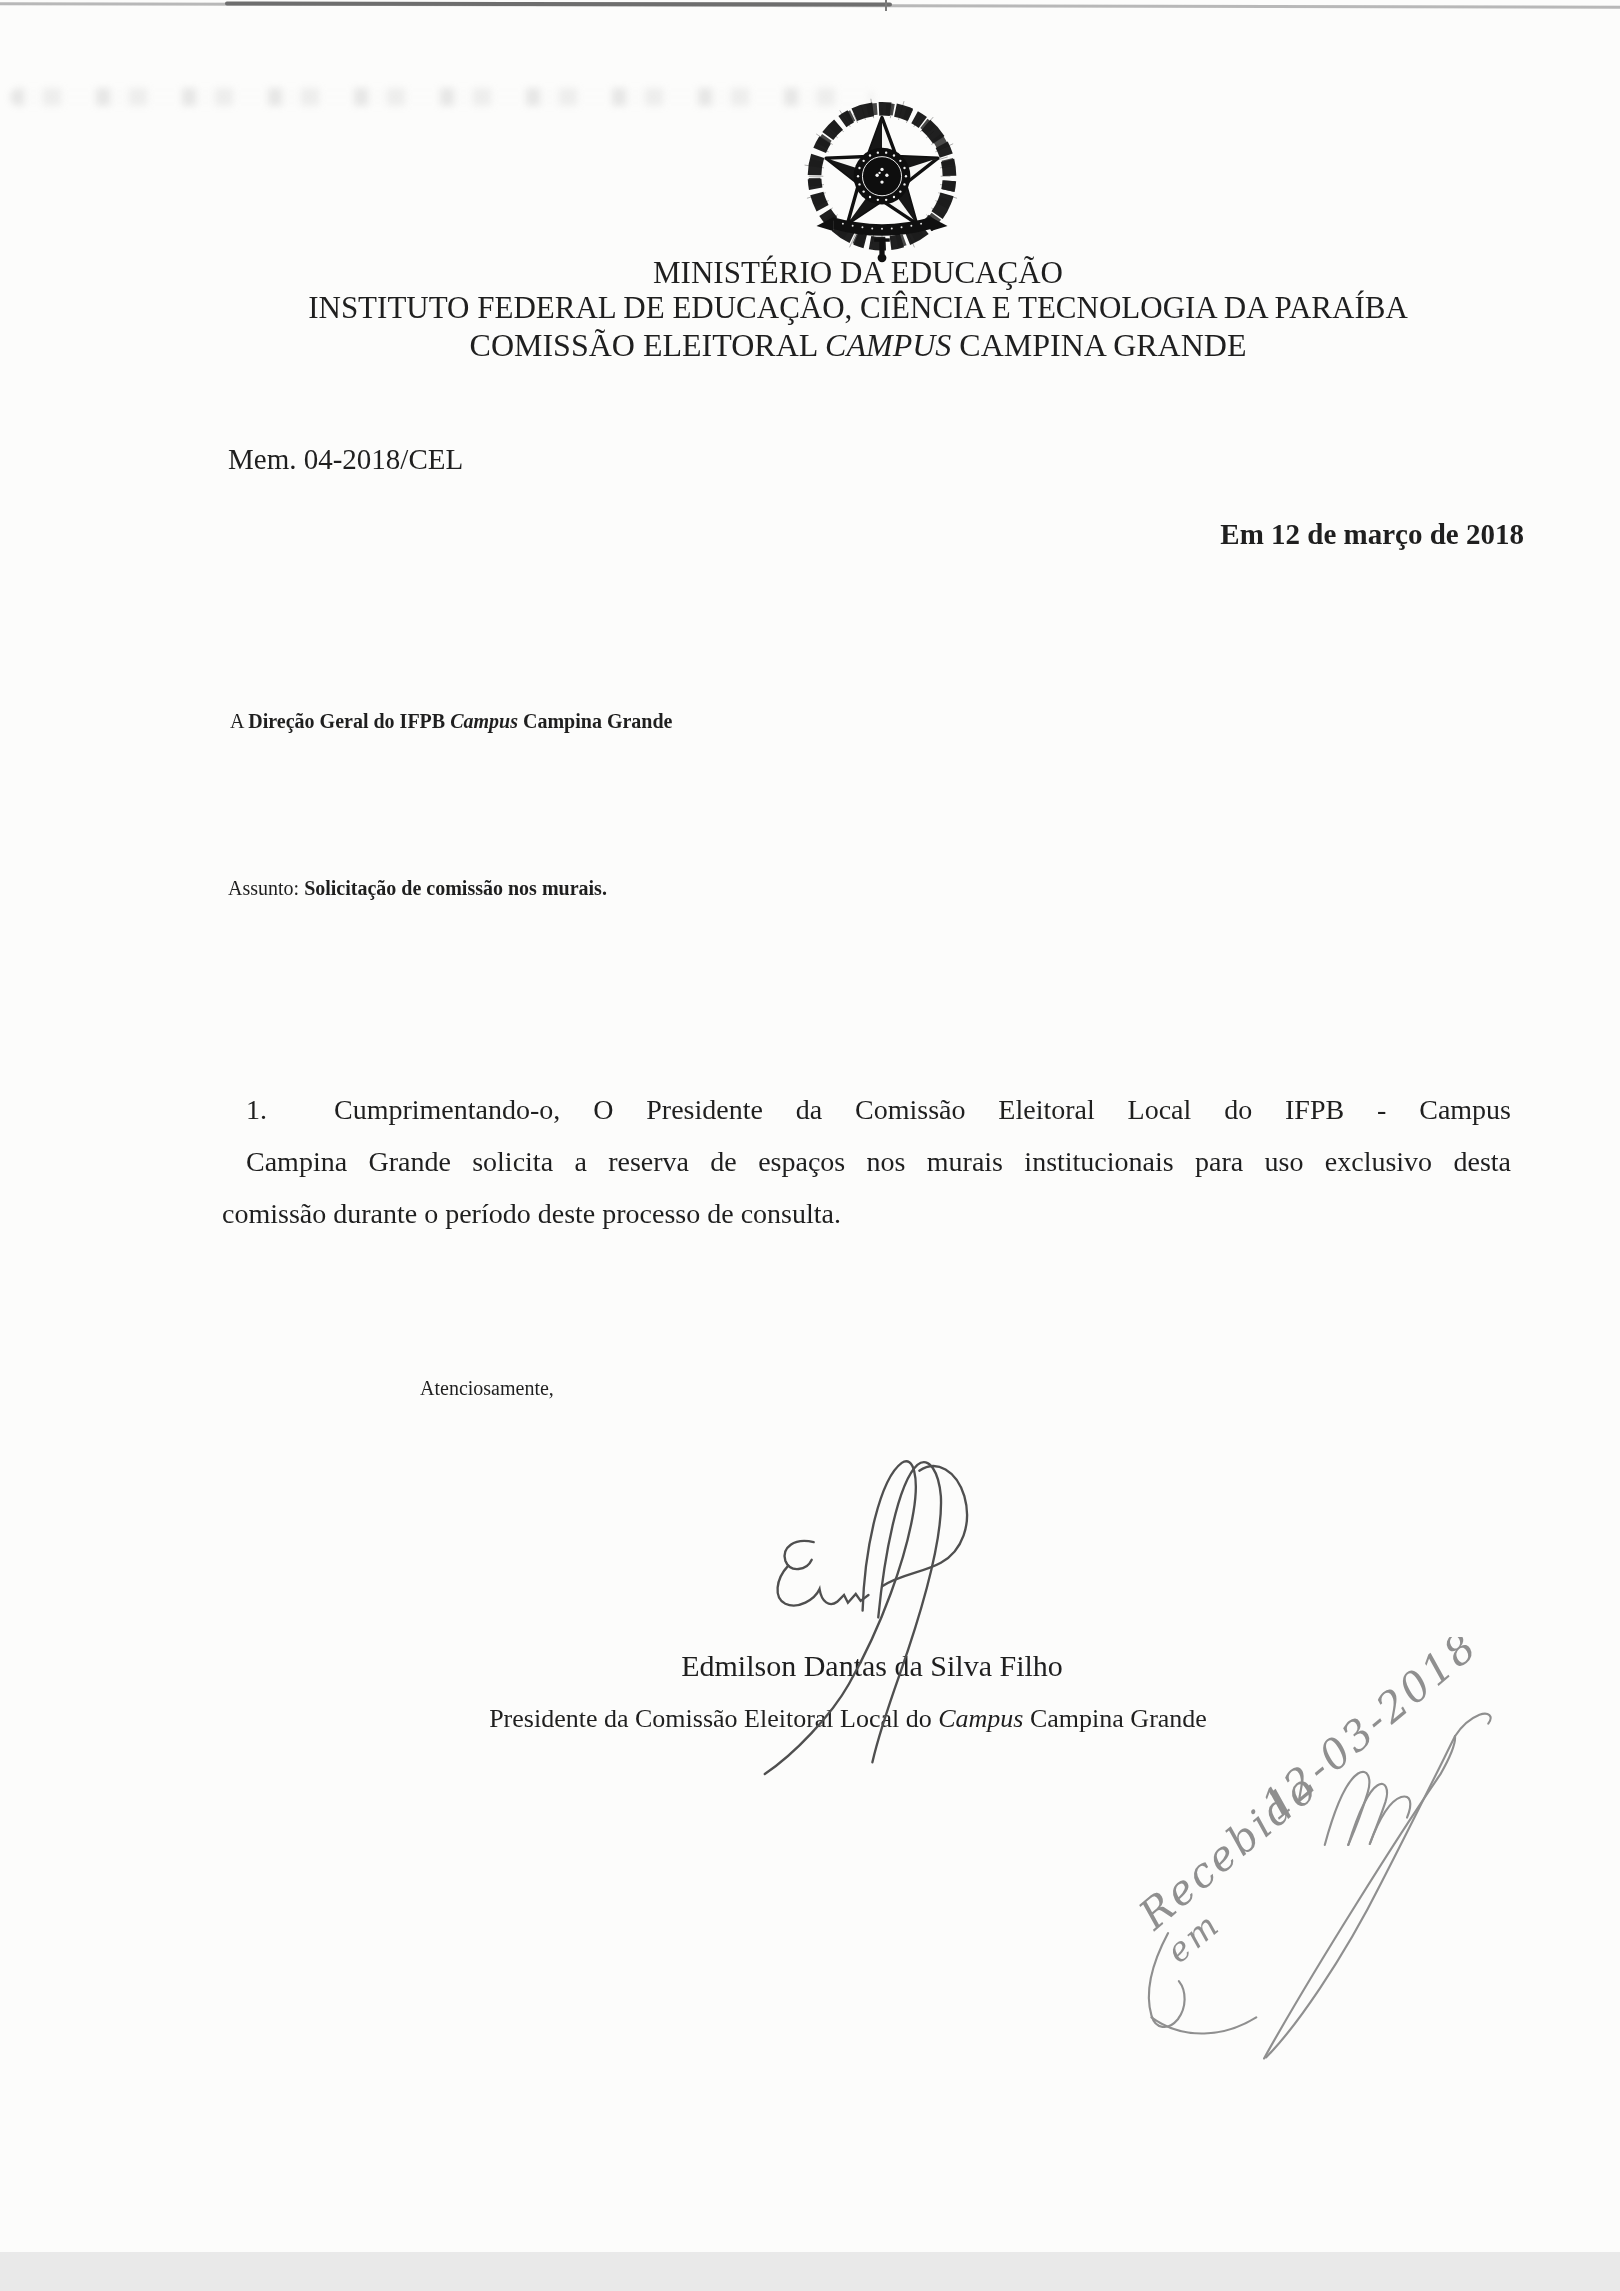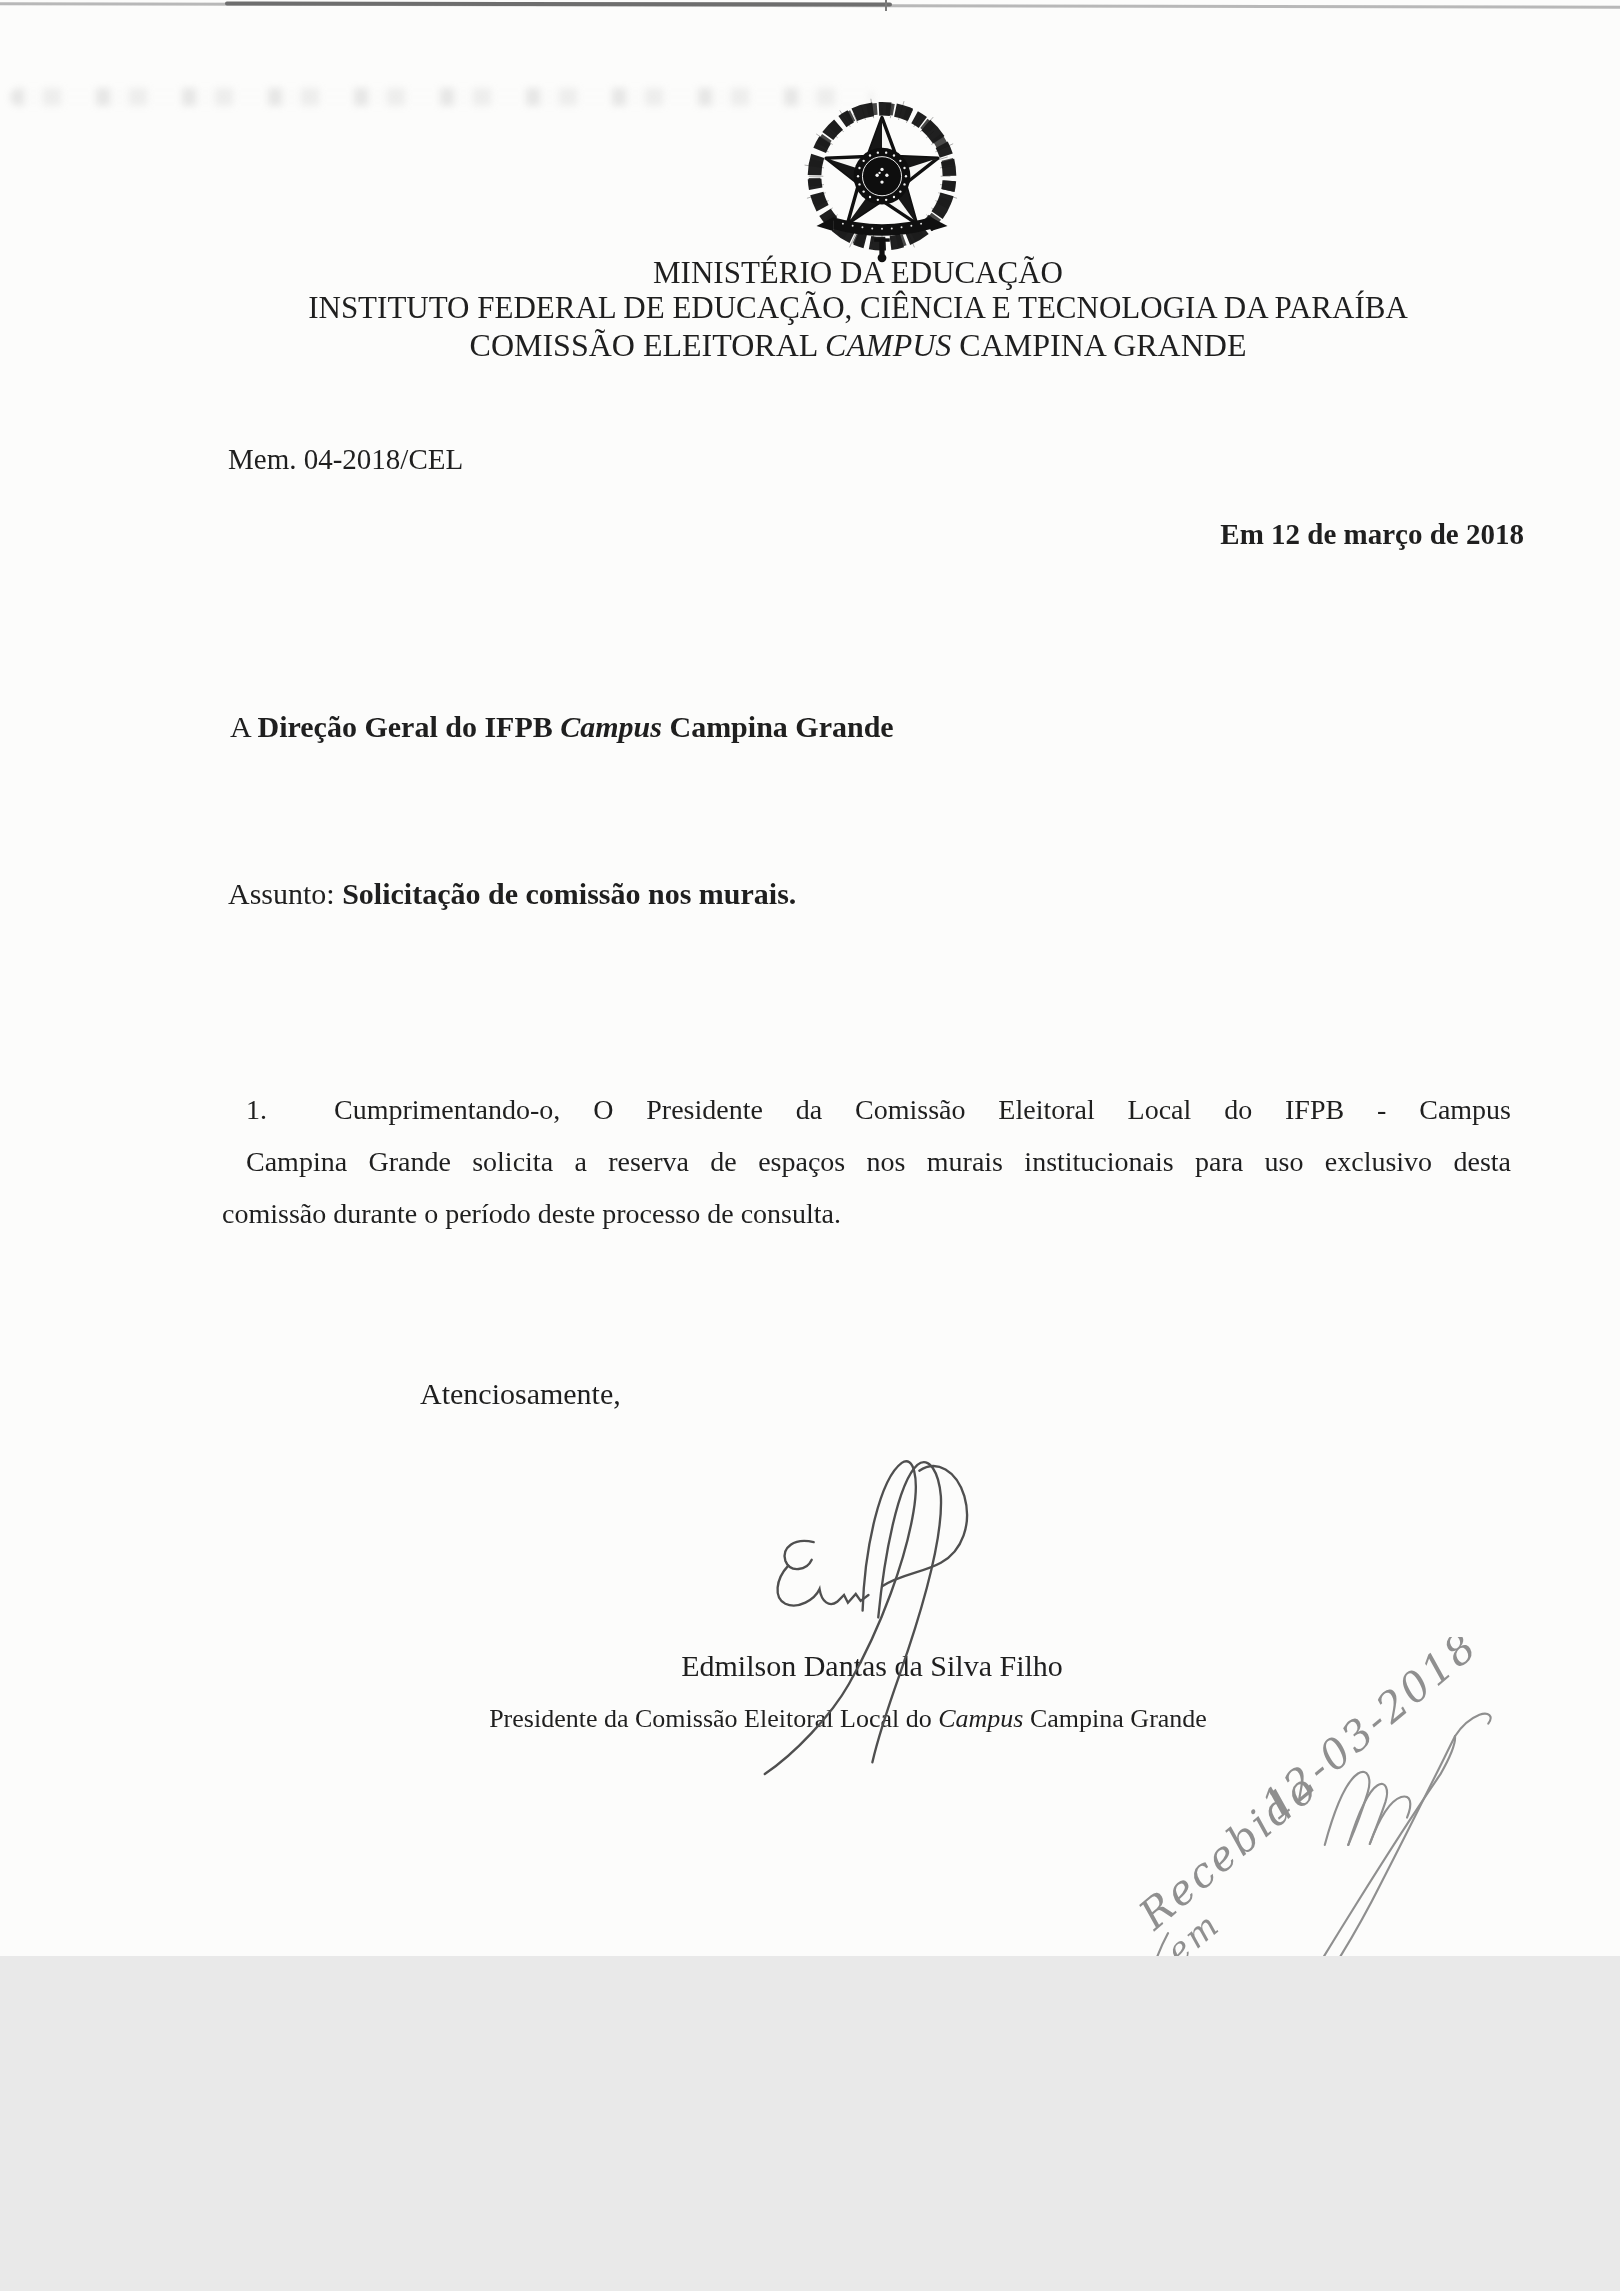--- a/index.html
+++ b/index.html
@@ -1,17 +1,17 @@
 <!DOCTYPE html>
 <html><head>
 <meta charset="utf-8">
 <style>
   html,body{margin:0;padding:0;background:#e9e9e9;}
   #page{
-    position:relative;width:1620px;height:1956px;margin:0 auto;
+    position:relative;width:1620px;height:2252px;margin:0 auto;
     background:#fcfcfb;overflow:hidden;
     font-family:"Liberation Serif","DejaVu Serif",serif;
     color:#1f1f1f;
   }
   .abs{position:absolute;}
   
   .scanline1{top:3.9px;left:0;width:100%;height:2.9px;background:#ababab;transform:rotate(0.12deg);opacity:.85;}
   .scanline2{top:2px;left:225px;width:667px;height:3.9px;background:#6e6e6e;border-radius:2px;transform:rotate(0.1deg);}
   .scantick{top:0;left:885px;width:2px;height:10.8px;background:#7a7a7a;}
   .smudge{
@@ -22,21 +22,21 @@
     filter:blur(3.9px);
   }
   
   .hdr{top:255px;left:858px;transform:translateX(-50%);text-align:center;white-space:nowrap;z-index:1;}
   .hdr .l1{font-size:31px;line-height:35px;}
   .hdr .l2{font-size:31px;line-height:36px;}
   .hdr .l3{font-size:32px;line-height:39px;}
   .it{font-style:italic;}
   .bold{font-weight:bold;}
   .t30{font-size:29px;}
-  .t31{font-size:30px;text-align:center;}
+  .t31{font-size:20px;text-align:center;}
   .memo-number{top:443px;left:228px;z-index:1;}
   .date-line{top:518px;right:96px;z-index:1;font-weight:bold;}
   .addressee{top:710px;left:230px;z-index:1;}
   .subject{top:877px;left:228px;z-index:1;}
   .bodytxt{top:1084px;left:222px;width:1289px;font-size:28px;line-height:52px;z-index:1;}
   .bline{text-align:justify;}
   .jl{text-align-last:justify;margin-left:24px;}
   .num{display:inline-block;width:88px;}
   .closing{top:1377px;left:420px;z-index:1;}
   .nameline{top:1649px;left:872px;transform:translateX(-50%);white-space:nowrap;font-size:30px;z-index:1;}

